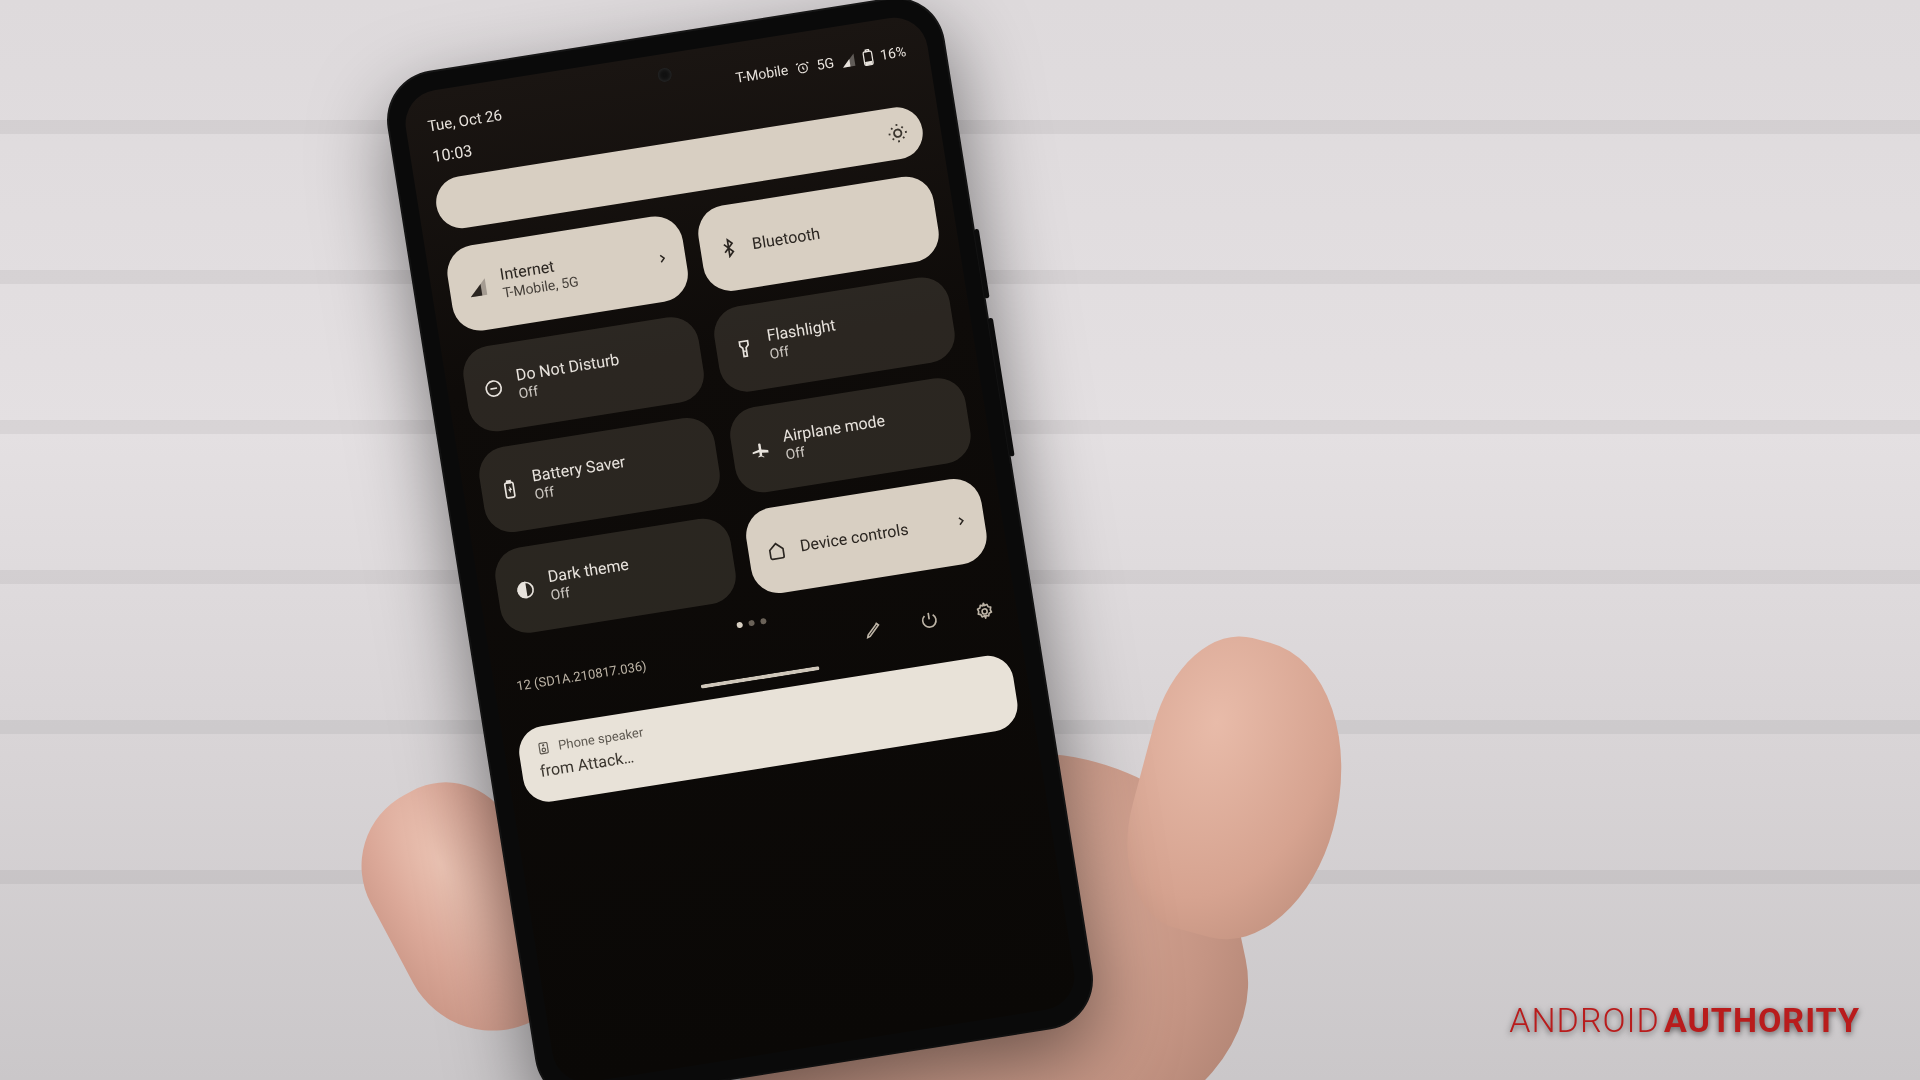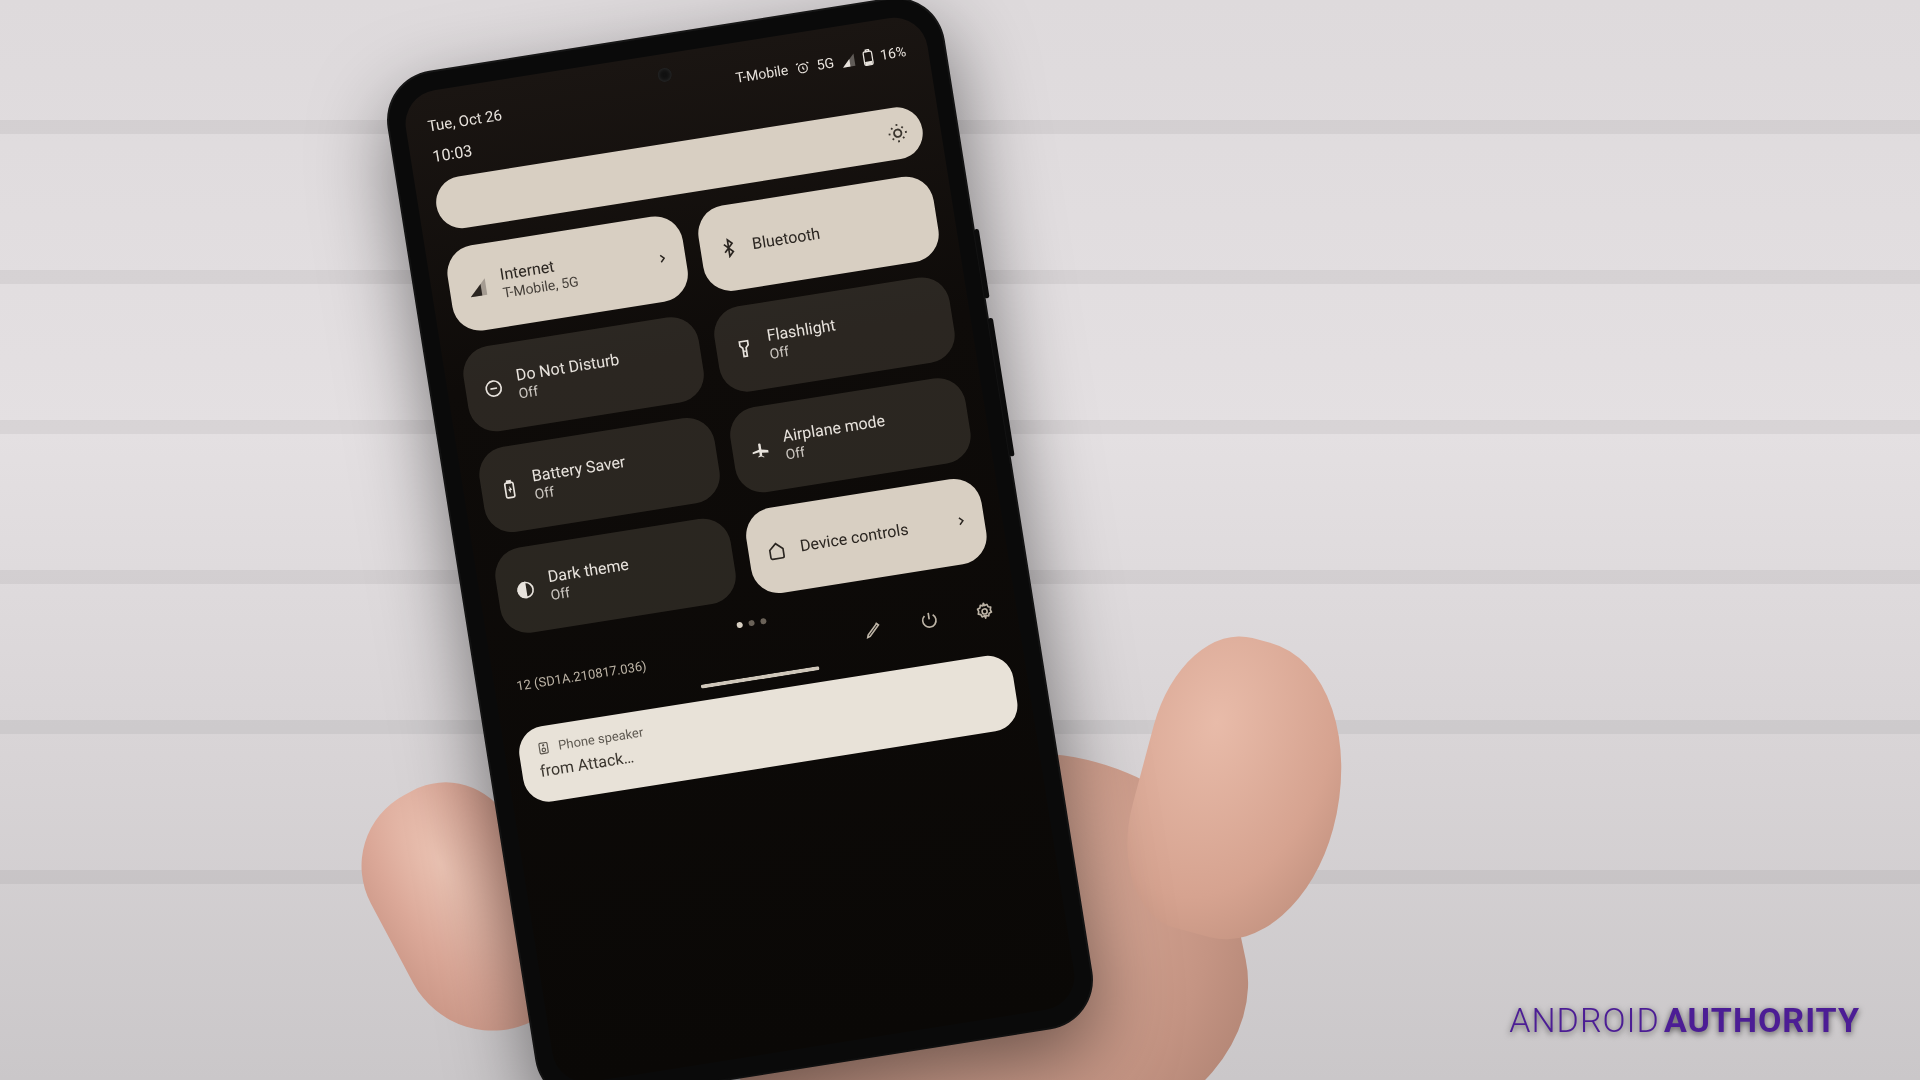--- a/index.html
+++ b/index.html
@@ -33,21 +33,21 @@
   .dot.active{background:#d8cfc2;}
   .footer{display:flex;justify-content:space-between;align-items:center;padding:6px 22px 10px;font-size:13px;color:#bdb4a6;}
   .footer .row{display:flex;gap:36px;align-items:center;}
   .nav{display:flex;justify-content:center;padding:8px 0 6px;}
   .notif{margin:6px 14px 0;background:#e8e2d8;border-radius:26px;padding:14px 18px 22px;color:#3a352e;}
   .notif-top{display:flex;align-items:center;gap:8px;font-size:13px;opacity:0.8;margin-bottom:6px;}
   .notif-title{font-size:16px;white-space:nowrap;overflow:hidden;text-overflow:ellipsis;}
   .side-btn{position:absolute;right:-6px;width:5px;background:#0c0c0c;border-radius:3px;}
   .sb1{top:240px;height:70px;}
   .sb2{top:330px;height:140px;}
-  .watermark{position:absolute;right:60px;bottom:40px;font-family:Arial,sans-serif;font-size:34px;letter-spacing:1px;color:#4c1d95;text-shadow:0 2px 6px rgba(0,0,0,0.6);font-weight:300;}
+  .watermark{position:absolute;right:60px;bottom:40px;font-family:Arial,sans-serif;font-size:34px;letter-spacing:1px;color:#b91c1c;text-shadow:0 2px 6px rgba(0,0,0,0.6);font-weight:300;}
   .watermark b{font-weight:700;margin-left:4px;}
   svg{display:block;}
 </style>
 </head>
 <body>
 
 <div class="bg">
   <div class="brick b1"></div>
     <div class="brick b2"></div>
     <div class="brick b3"></div>

